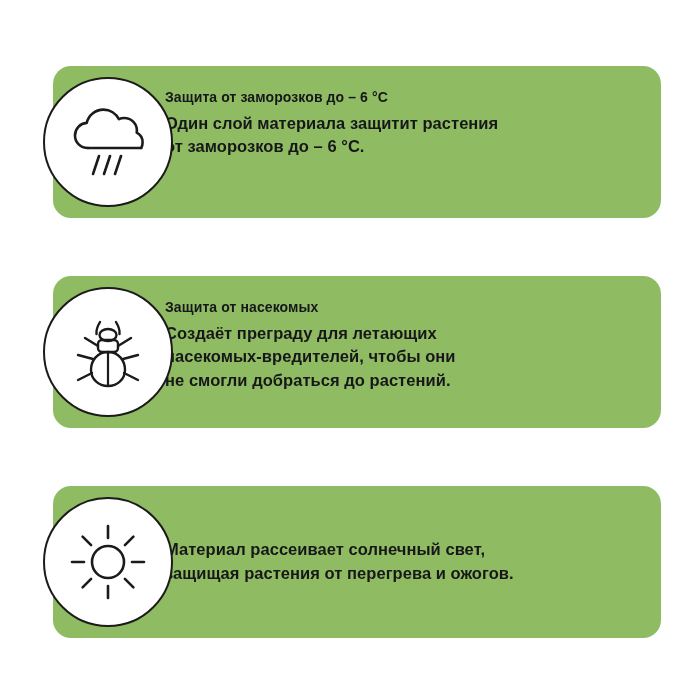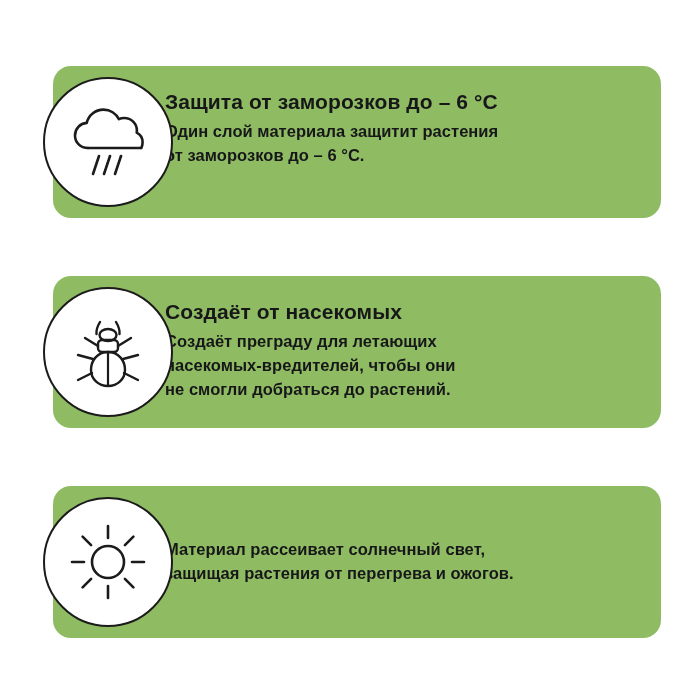--- a/index.html
+++ b/index.html
@@ -79,21 +79,21 @@
     flex-direction: column;
     justify-content: center;
     z-index: 2;
   }
   .text-block.align-top {
     justify-content: flex-start;
     padding-top: 23px;
     box-sizing: border-box;
   }
   .f-title {
-    font-size: 21px;
+    font-size: 14px;
     font-weight: bold;
     color: #17171a;
     line-height: 1.25;
     letter-spacing: 0.1px;
     margin: 0 0 5px 0;
     white-space: nowrap;
   }
   .f-desc {
     font-size: 16.5px;
     font-weight: bold;
@@ -146,21 +146,21 @@
           <path d="M36 40 L23 32" stroke="#1b1b1b" stroke-width="2.4" stroke-linecap="round"></path>
           <path d="M31 53 L16 49" stroke="#1b1b1b" stroke-width="2.4" stroke-linecap="round"></path>
           <path d="M30 67 L16 74" stroke="#1b1b1b" stroke-width="2.4" stroke-linecap="round"></path>
 
           <path d="M56 40 L69 32" stroke="#1b1b1b" stroke-width="2.4" stroke-linecap="round"></path>
           <path d="M61 53 L76 49" stroke="#1b1b1b" stroke-width="2.4" stroke-linecap="round"></path>
           <path d="M62 67 L76 74" stroke="#1b1b1b" stroke-width="2.4" stroke-linecap="round"></path>
         </svg>
       </div>
       <div class="text-block align-top">
-        <div class="f-title">Создаёт от насекомых</div>
+        <div class="f-title">Защита от насекомых</div>
         <div class="f-desc">Создаёт преграду для летающих
 насекомых-вредителей, чтобы они
 не смогли добраться до растений.</div>
       </div>
     </div>
 
     <div class="feature">
       <div class="card"></div>
       <div class="badge">
         <svg width="92" height="92" viewBox="0 0 92 92" fill="none" aria-hidden="true">

